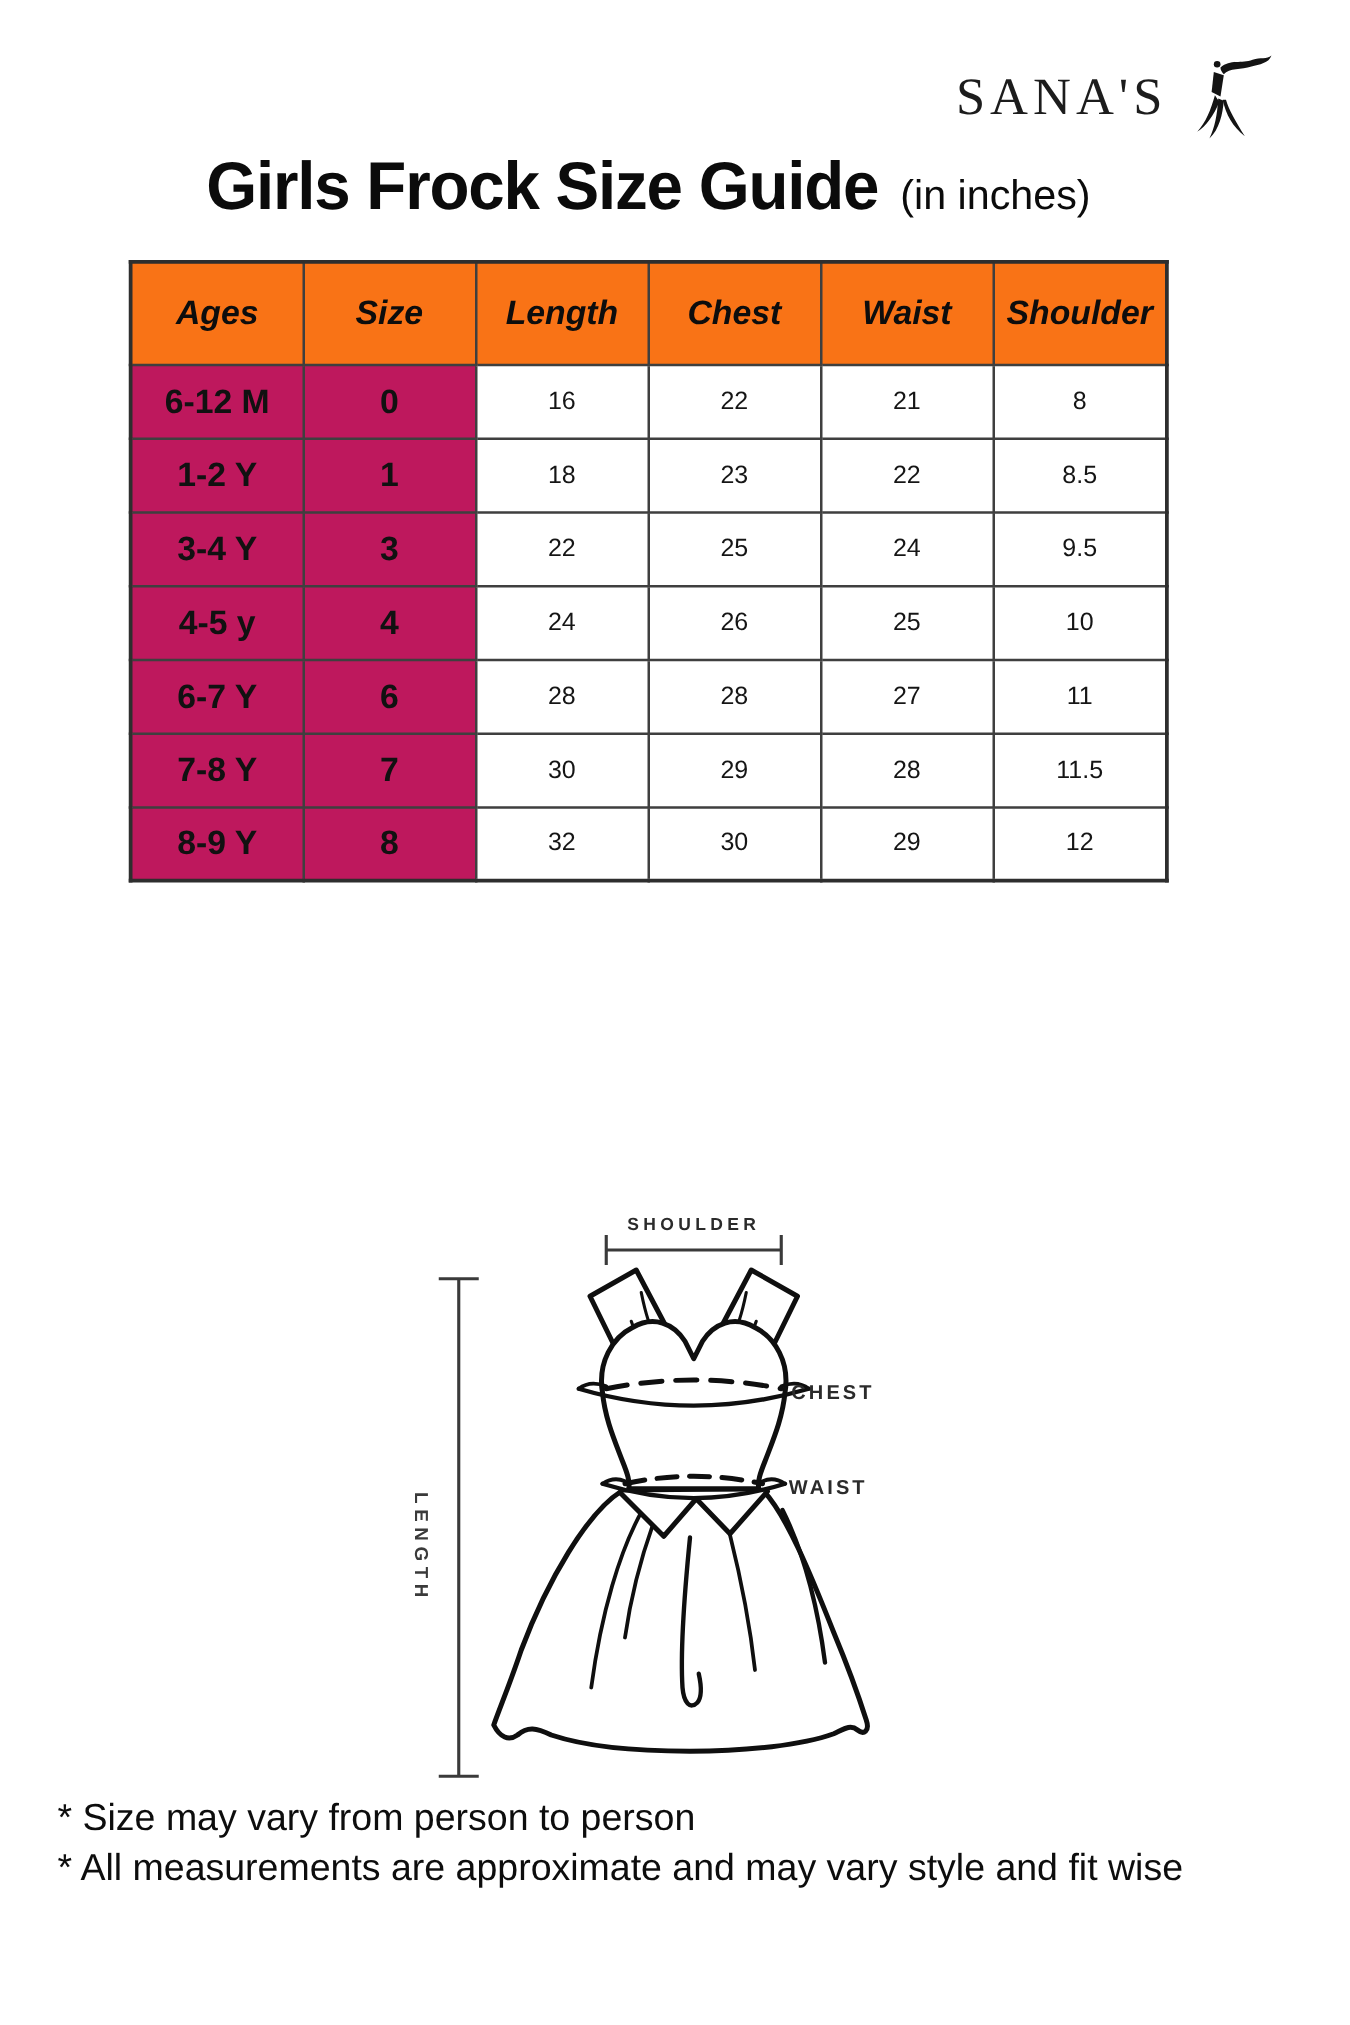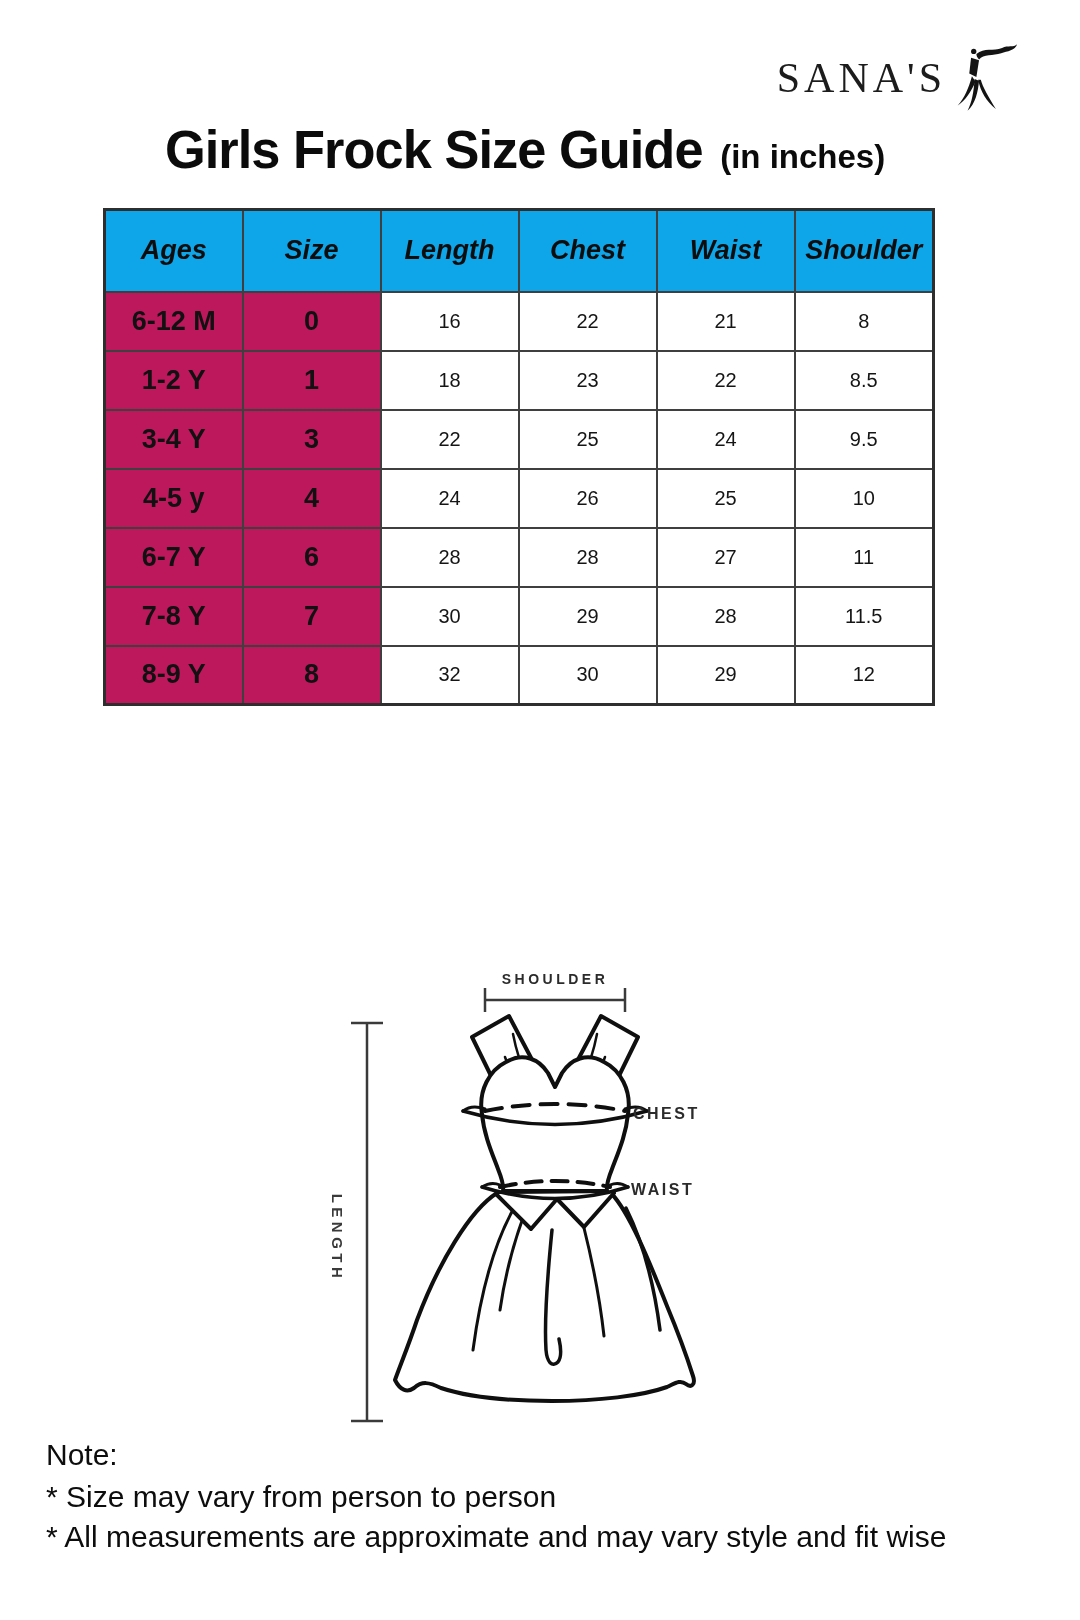--- a/index.html
+++ b/index.html
@@ -6,50 +6,50 @@
   html,body { background:#ffffff; }
   body {
     width:1080px; height:1620px; position:relative;
     font-family:"Liberation Sans", sans-serif; color:#111;
     overflow:hidden;
   }
 
   
   .brand {
     position:absolute; top:42px; right:62px;
-    display:flex; align-items:center; gap:10px;
+    display:flex; align-items:center; gap:22px;
   }
   .brand-name {
     font-family:"Liberation Serif", serif;
     font-size:42px; letter-spacing:4px; color:#1c1c1c;
   }
   .brand-icon svg { display:block; }
 
   
   .title-wrap {
     position:absolute; left:165px; top:118px;
     display:flex; align-items:baseline; gap:1px; white-space:nowrap;
   }
   .title-main {
     font-size:54px; font-weight:600; letter-spacing:-1px; color:#0b0b0b;
     transform:scaleX(0.97); transform-origin:left;
   }
-  .title-unit { font-size:33px; font-weight:700; color:#0b0b0b; }
+  .title-unit { font-size:33px; font-weight:400; color:#0b0b0b; }
 
   
   table.size-table {
     position:absolute; left:103px; top:208px;
     border-collapse:collapse; table-layout:fixed; width:829px;
     border:3px solid #2e2e2e;
   }
   .size-table th, .size-table td {
     border:2px solid #3f3f3f; text-align:center; vertical-align:middle;
   }
   .size-table thead th {
-    height:82px; background:#0ea5e9;
+    height:82px; background:#f97316;
     font-style:italic; font-weight:bold; font-size:27px; color:#0d0d0d;
   }
   .size-table tbody td { height:59px; font-size:20px; }
   .size-table td.label-cell { background:#be185d; font-weight:bold; font-size:27px; }
   .size-table td.num-cell { background:#ffffff; font-weight:400; color:#151515; }
 
   
   .diagram { position:absolute; left:300px; top:938px; width:420px; height:492px; }
 
   
@@ -227,16 +227,15 @@
       <path d="M182,249 Q191,243 200,247" stroke-width="3"></path>
       <path d="M328,249 Q319,243 310,247" stroke-width="3"></path>
     </g>
 
     <text x="333" y="181" font-size="16" font-weight="bold" letter-spacing="2.5" fill="#2b2b2b">CHEST</text>
     <text x="331" y="257" font-size="16" font-weight="bold" letter-spacing="2.5" fill="#2b2b2b">WAIST</text>
   </svg>
 </div>
 
 <div class="notes">
-  <div class="note-heading">Note:</div>
   <div class="note-line">* Size may vary from person to person</div>
   <div class="note-line">* All measurements are approximate and may vary style and fit wise</div>
 </div>
 
 </body></html>

